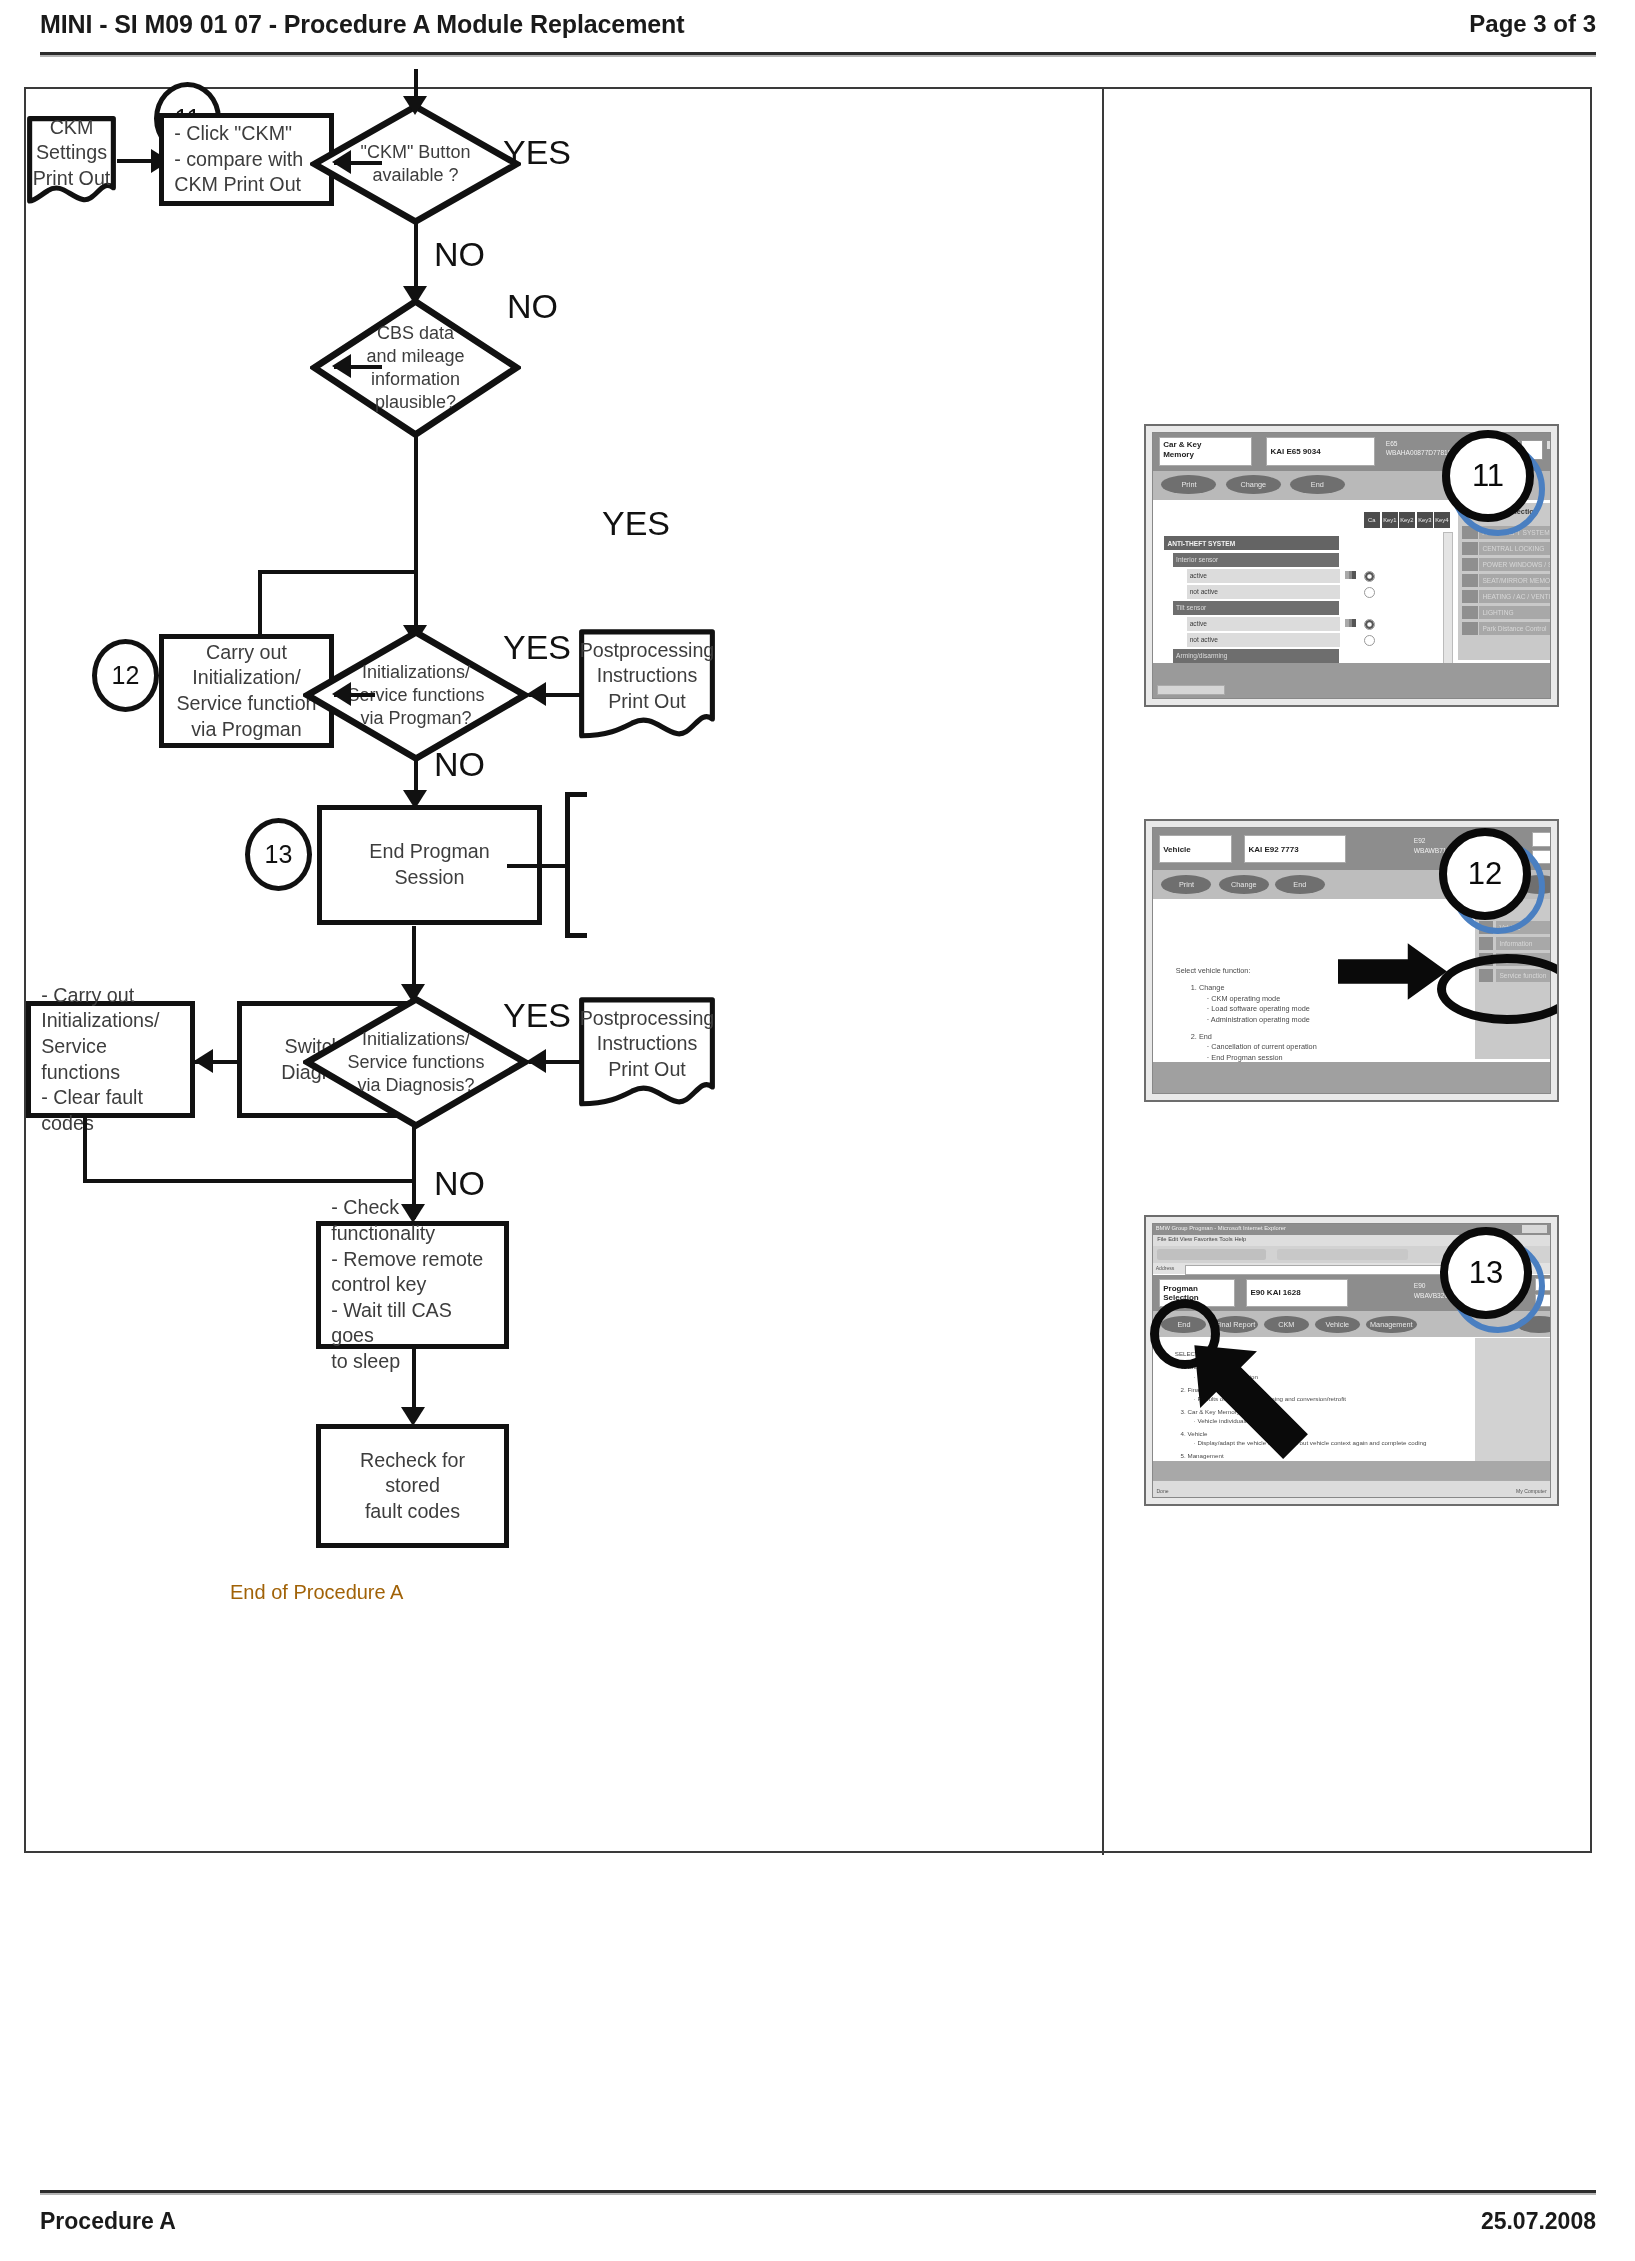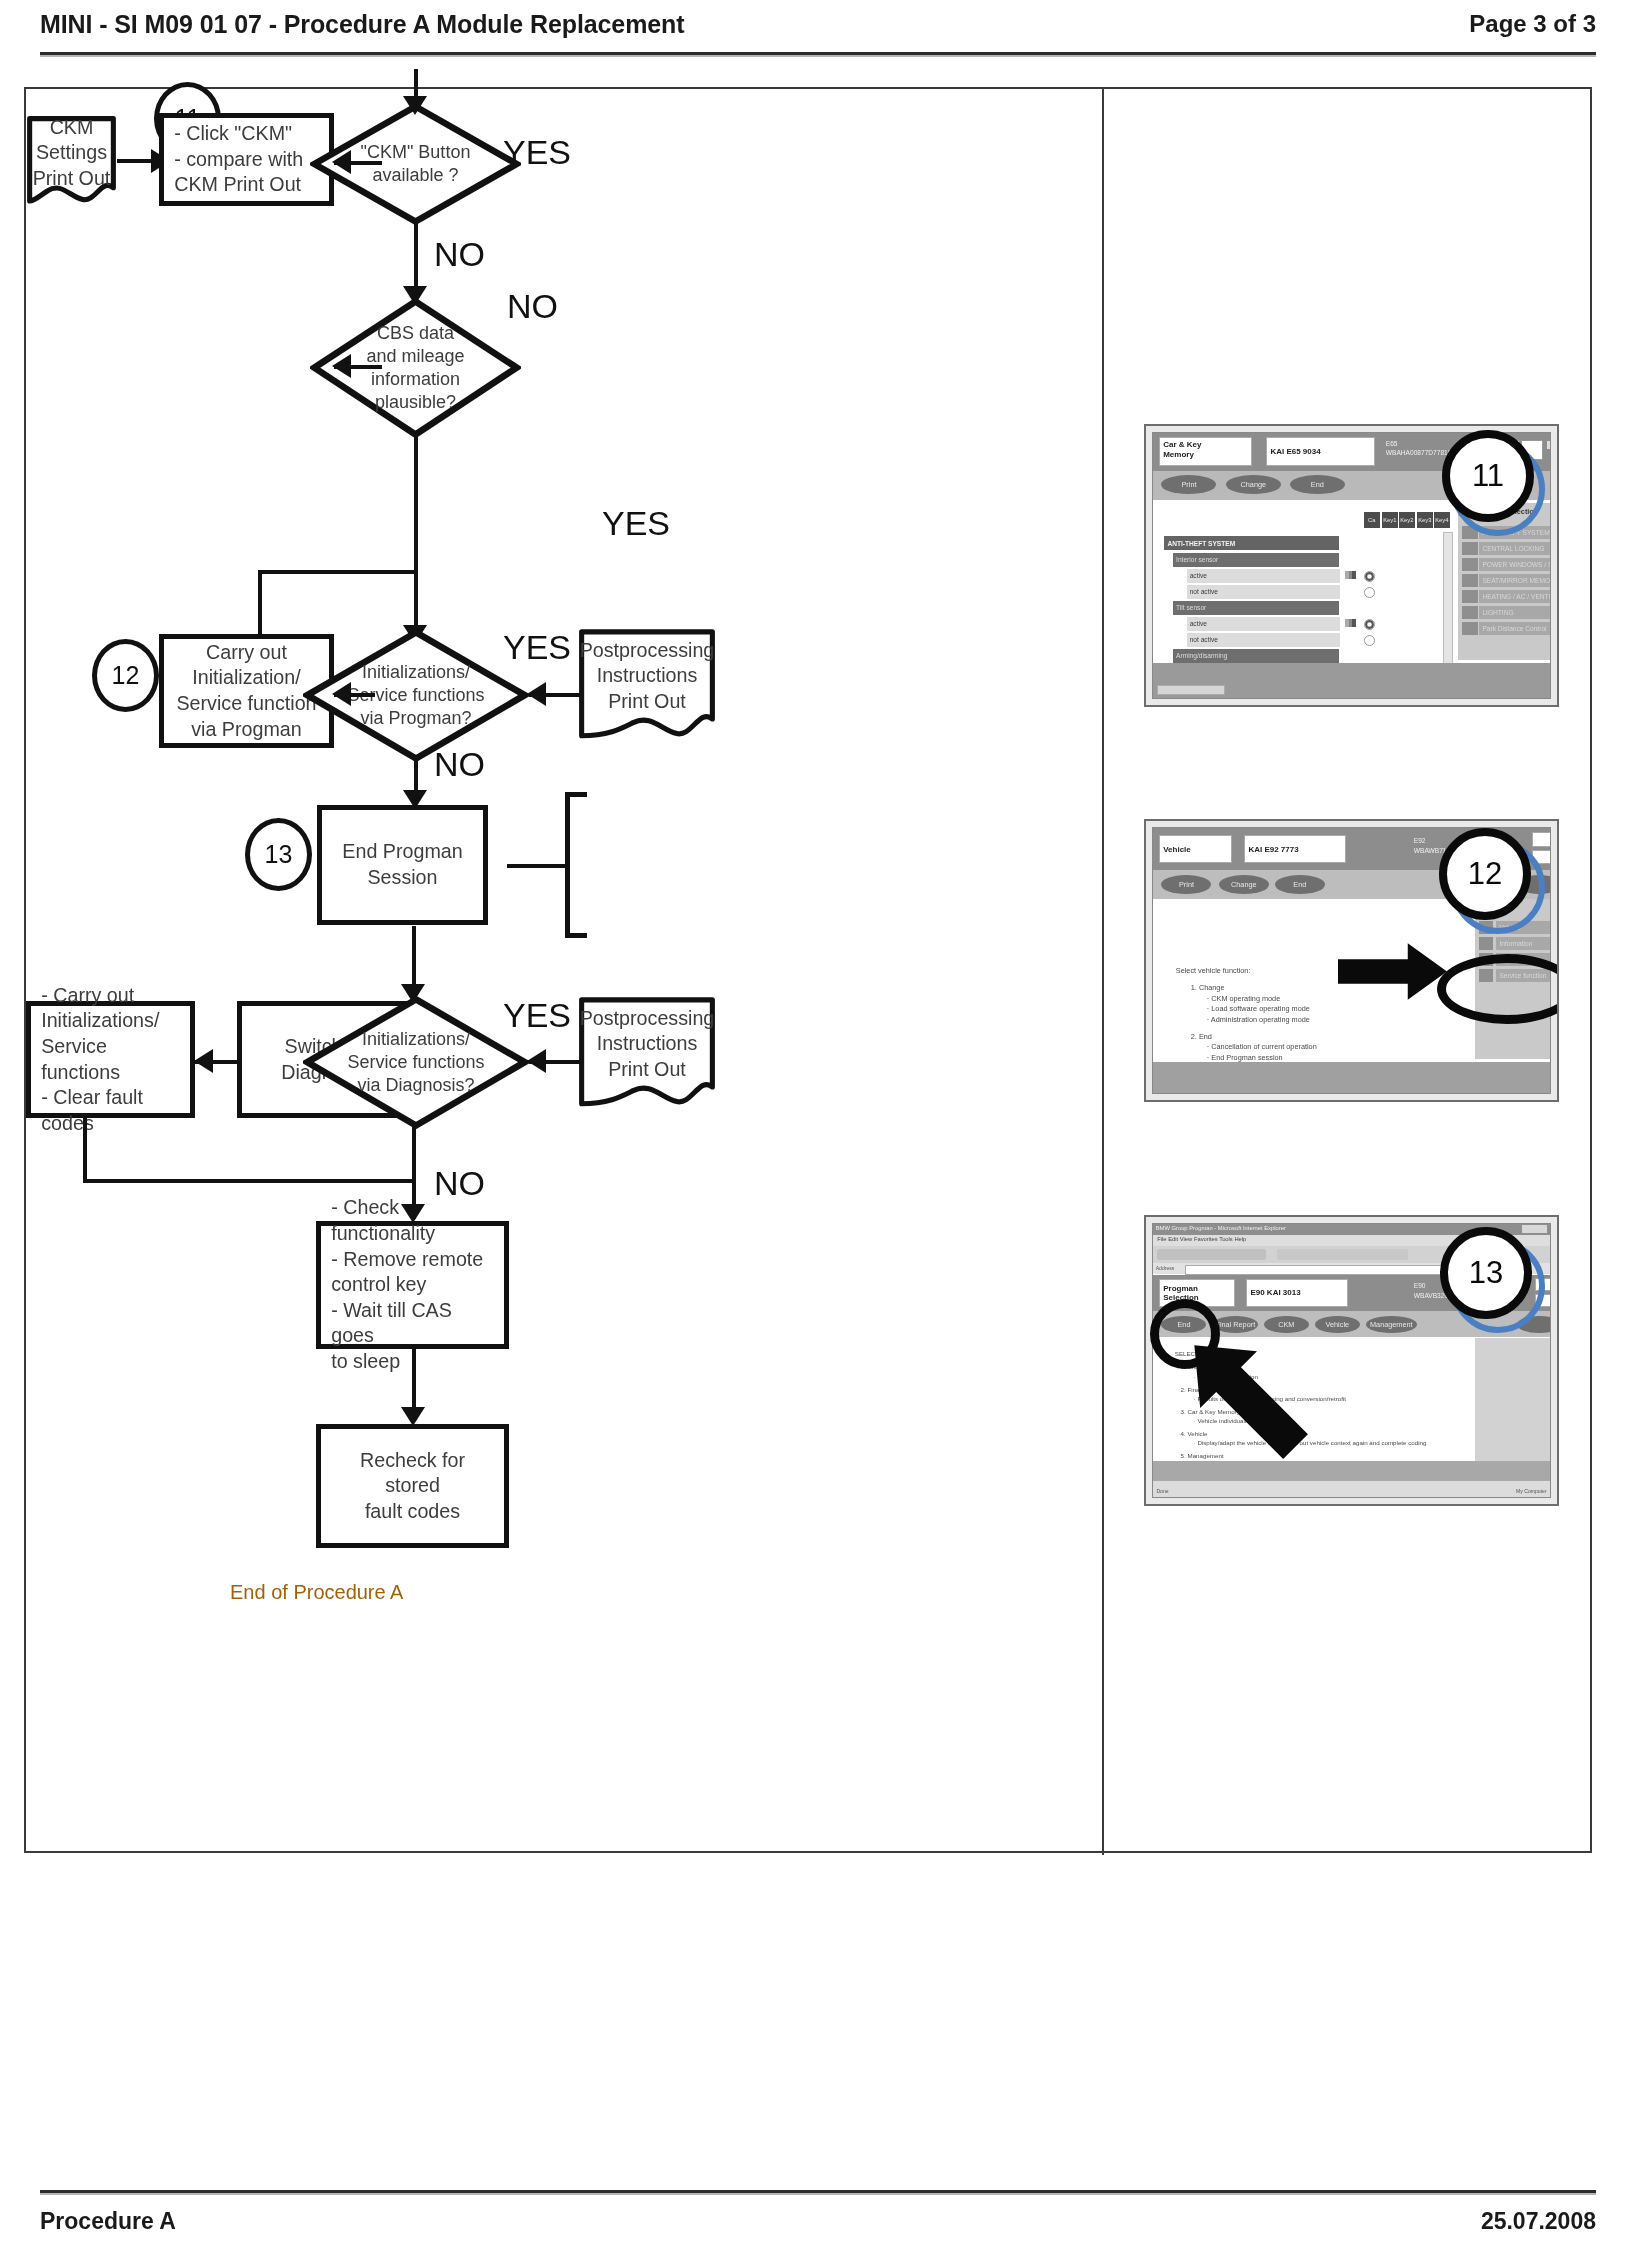--- a/index.html
+++ b/index.html
@@ -256,21 +256,21 @@
     </div>
 
     <div class="ln lnv" style="left:388px;top:669px;height:45px;"></div>
     <div class="arrow arr-down" style="left:377px;top:701px;"></div>
     <div class="branch" style="left:408px;top:656px;">NO</div>
 
     <div class="stepcircle" style="left:219px;top:729px;">
       <span>13</span>
     </div>
 
-    <div class="node" style="left:291px;top:716px;width:171px;height:120px;">
+    <div class="node" style="left:291px;top:716px;width:225px;height:120px;">
       <div class="pad">
         <span style="white-space:pre-line;">End Progman
 Session</span>
       </div>
     </div>
 
     <div class="ln lnh" style="left:481px;top:775px;width:62px;"></div>
     <div class="bracket" style="left:539px;top:703px;width:22px;height:146px;"></div>
 
     <div class="ln lnv" style="left:386px;top:837px;height:73px;"></div>
@@ -512,21 +512,21 @@
         <div style="position:absolute;left:0;top:22px;right:0;height:17.5px;background:#d2d2d2;"></div>
         <div style="position:absolute;left:4.4px;top:25px;width:109px;height:11.7px;background:#c0c0c0;border-radius:2.2px;"></div>
         <div style="position:absolute;left:124px;top:25px;width:131px;height:11.7px;background:#c8c8c8;border-radius:2.2px;"></div>
 
         <div style="position:absolute;left:0;top:39px;right:0;height:11.7px;background:#e2e2e2;"></div>
         <div style="position:absolute;left:2.9px;top:41px;font-size:5.1px;color:#555;">Address</div>
         <div style="position:absolute;left:32px;top:41px;right:34px;height:8.7px;background:#fff;border:0.7px solid #aaa;"></div>
 
         <div class="sbar" style="left:0;top:51px;height:36px;"></div>
         <div class="sfield" style="left:5.8px;top:55px;width:76px;height:28px;display:flex;align-items:center;">Progman Selection</div>
-        <div class="sfield" style="left:93px;top:55px;width:102px;height:28px;display:flex;align-items:center;">E90 KAI 3013</div>
+        <div class="sfield" style="left:93px;top:55px;width:102px;height:28px;display:flex;align-items:center;">E90 KAI 1628</div>
         <div class="svin" style="left:261px;top:57px;width:109px;">
           <div>E90</div>
           <div>WBAVB32070VC56410</div>
         </div>
         <div class="sfield" style="left:382px;top:54px;width:28px;height:13px;font-size:5.1px;"></div>
         <div class="sfield" style="left:382px;top:70px;width:28px;height:13px;font-size:5.1px;"></div>
 
         <div class="sbar" style="left:0;top:87px;height:26px;background:#bdbdbd;"></div>
         <div class="pill" style="left:8.7px;top:92px;width:45px;height:17.5px;">End</div>
         <div class="pill" style="left:60px;top:92px;width:45px;height:17.5px;">Final Report</div>

